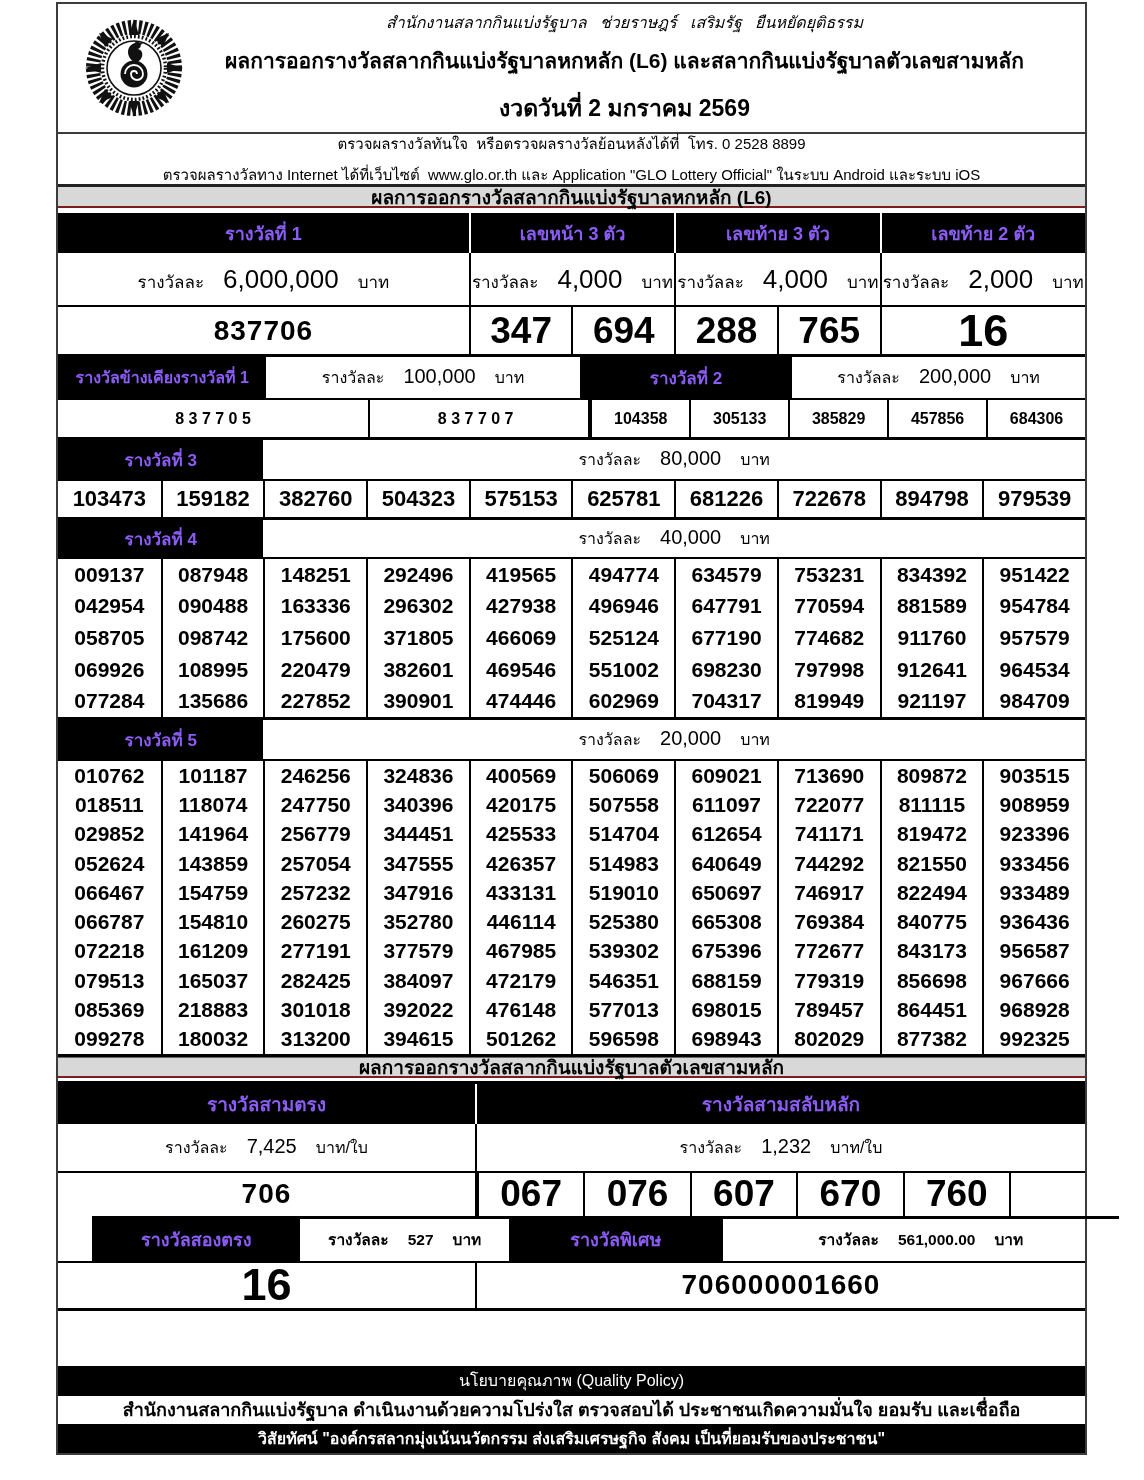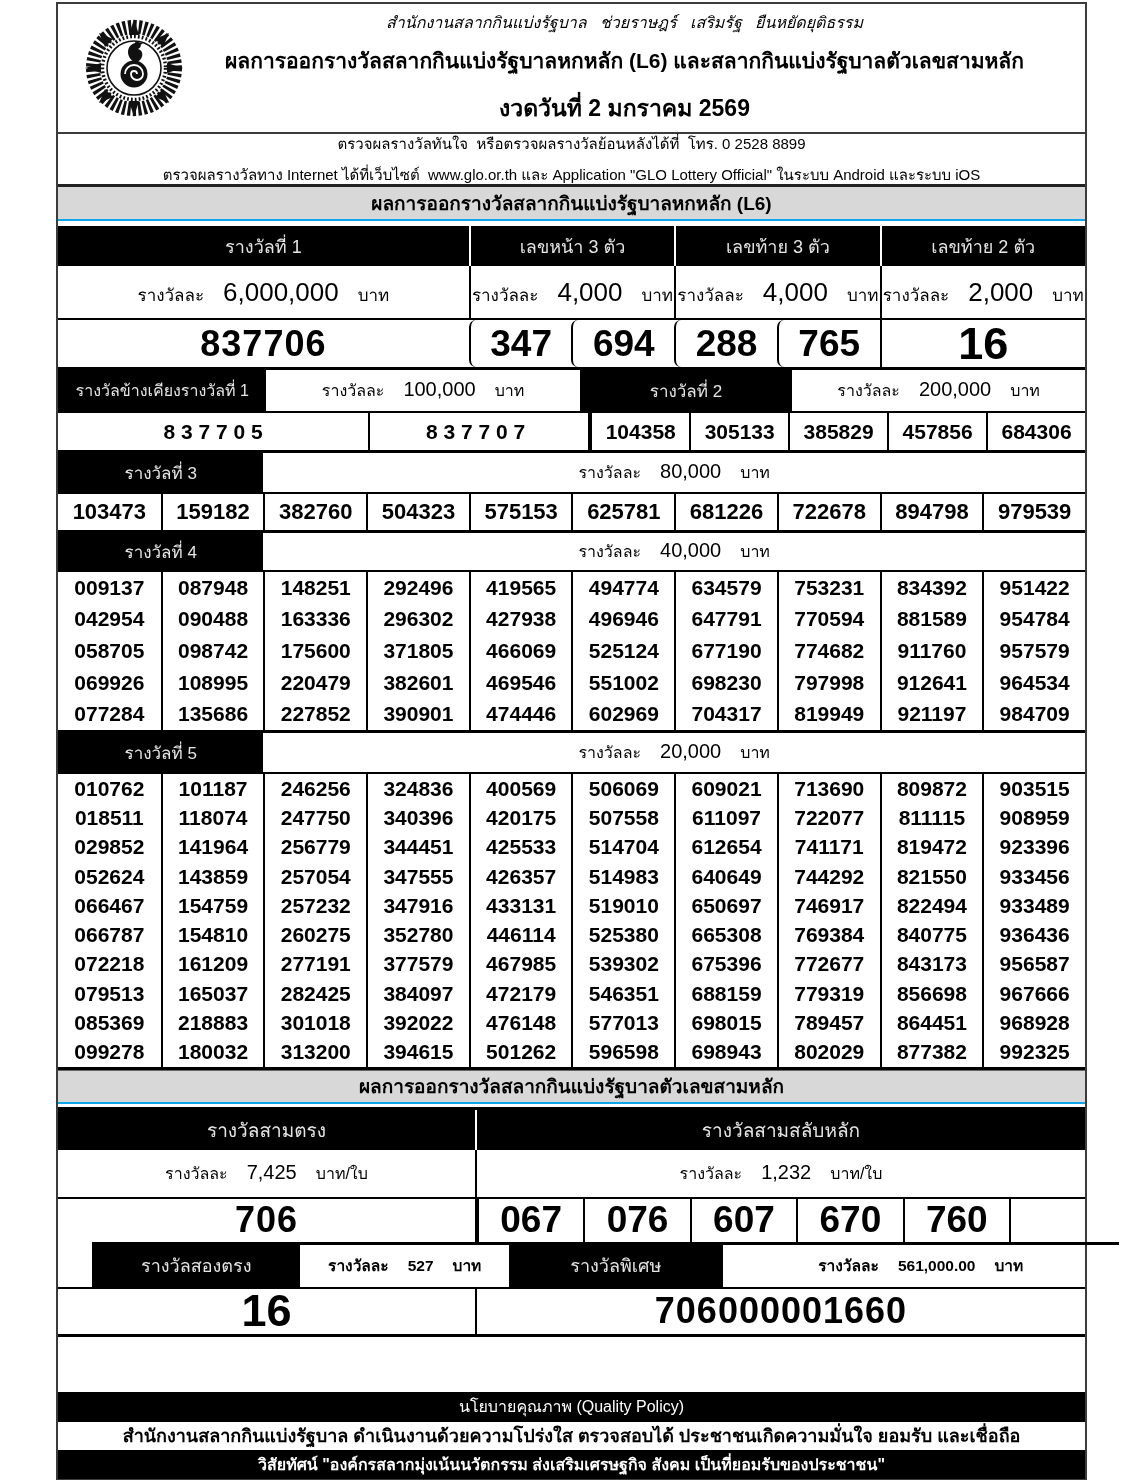--- a/index.html
+++ b/index.html
@@ -18,53 +18,53 @@
   .header-box { height:130px; display:flex; align-items:center; border-bottom:2px solid #3c3c3c; }
   .logo-wrap { width:152px; display:flex; justify-content:center; align-items:center; }
   .head-text { flex:1; text-align:center; padding-right:46px; }
   .motto { font-style:italic; font-size:16px; margin-bottom:9px; }
   .h-title { font-size:21px; font-weight:bold; margin-bottom:13px; }
   .h-date { font-size:23px; font-weight:bold; }
 
   .info-box { height:53px; border-bottom:3px solid #222; display:flex; flex-direction:column;
     justify-content:center; gap:7px; text-align:center; font-size:15px; }
 
-  .graybar { height:34px; background:#d8d8d8; border-bottom:2px solid #0ea5e9;
+  .graybar { height:21px; background:#d8d8d8; border-bottom:2px solid #7f1d1d;
     display:flex; align-items:center; justify-content:center; font-size:19px; font-weight:bold;text-align:center; }
   .gap5 { height:5px; } .gap3 { height:3px; }
 
   
   .row { display:flex; width:100%; }
   .c { display:flex; align-items:center; justify-content:center; }
   .c + .c { border-left:2px solid #000; }
-  .bcell { background:#000; color:#e5e5e5; display:flex; align-items:center; justify-content:center;
-    font-weight:normal; }
+  .bcell { background:#000; color:#8b5cf6; display:flex; align-items:center; justify-content:center;
+    font-weight:bold; }
   .t1-hdr .bcell + .bcell { border-left:2px solid #fff; }
 
   .w40 {width:40%;} .w20 {width:20%;} .w10 {width:10%;} .w80 {width:80%;}
   .w203 {width:20.3%;} .w305 {width:30.5%;} .w207 {width:20.7%;} .w285 {width:28.5%;}
   .w304 {width:30.4%;} .w209 {width:20.9%;} .w487 {width:48.7%;}
   .w406 {width:40.6%;} .w594 {width:59.4%;} .w74 {width:7.4%;}
   .w208 {width:20.8%;} .w386 {width:38.6%;}
 
   .t1-hdr { height:40px; } .t1-hdr .bcell { font-size:18px; }
   .t1-prize { height:52px; }
   .t1-num { height:49px; border-top:2px solid #000; }
 
   .prize-wrap { display:flex; align-items:baseline; gap:19px; }
   .pre, .unit { font-size:17px; }
   .amt { font-size:26px; }
   .prize-sm .pre, .prize-sm .unit { font-size:16px; }
   .prize-sm .amt { font-size:20px; }
   .prize-xs .pre, .prize-xs .unit, .prize-xs .amt { font-size:15.5px; font-weight:bold; }
 
-  .num-xl { font-size:36px; font-weight:bold; letter-spacing:1px; }
-  .num-l  { font-size:37px; font-weight:bold;border-radius:7px; }
+  .num-xl { font-size:28px; font-weight:bold; letter-spacing:1px; }
+  .num-l  { font-size:37px; font-weight:bold; }
   .num-16 { font-size:45px; font-weight:bold; }
-  .num-m  { font-size:21px; font-weight:bold; }
+  .num-m  { font-size:16px; font-weight:bold; }
 
   .side-hdr { height:44px; border-top:3px solid #000; }
   .side-hdr .bcell { font-size:16px; }
   .side-num { height:39px; border-top:2px solid #000; }
 
   .label-row { height:42px; border-top:3px solid #000; }
   .label-row .bcell { font-size:17px; }
   .p4-lblrow { height:40px; }
 
   

